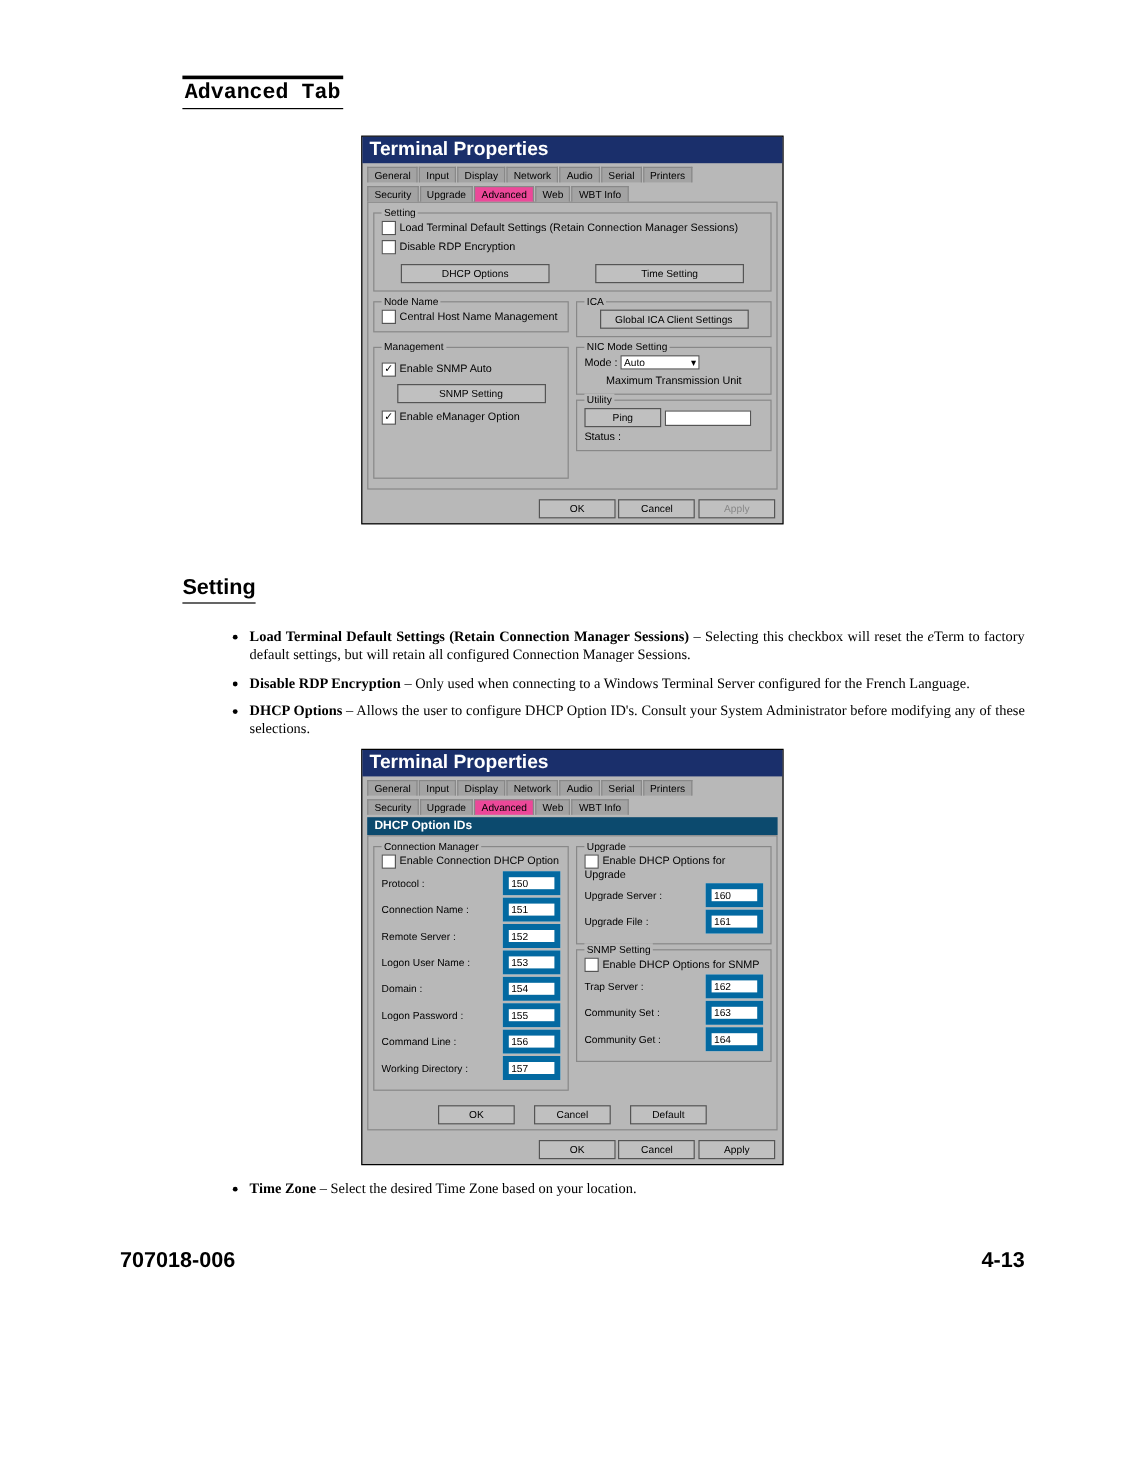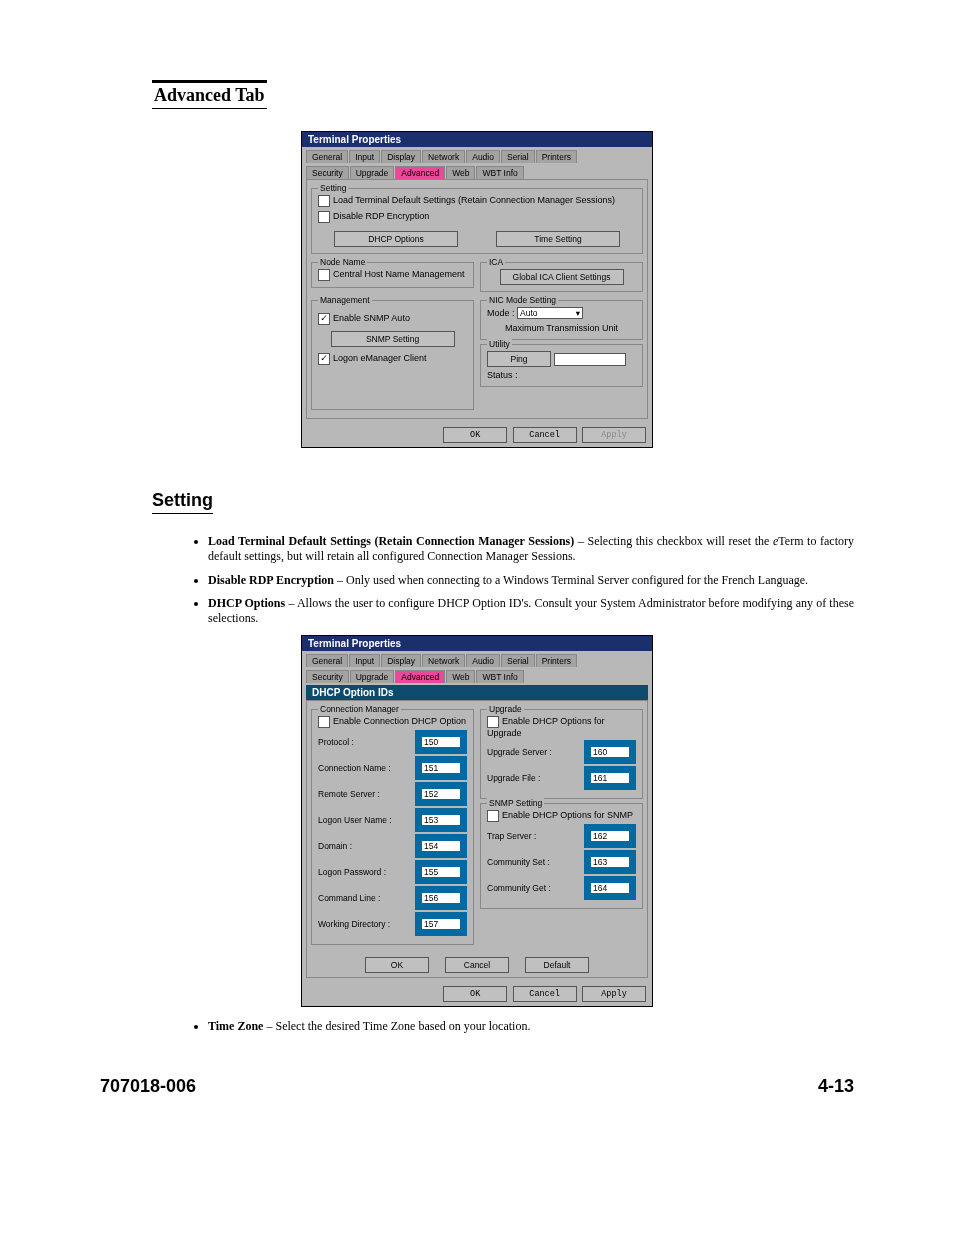--- a/index.html
+++ b/index.html
@@ -19,25 +19,25 @@
     font-size: 22px;
     border-bottom: 3px solid #000;
     padding-bottom: 4px;
     margin-bottom: 30px;
   }
   .chapter-header .italic { font-style: italic; }
   .section-title {
     display: inline-block;
     border-top: 3px solid #000;
     border-bottom: 1px solid #000;
-    font-family: Liberation Serif, serif;
+    font-family: Liberation Mono, monospace;
     font-weight: bold;
     font-size: 18px;
     padding: 2px 2px;
-    margin: 20px 0 14px 52px;
+    margin: 3px 0 14px 52px;
   }
   .sub-title {
     display: inline-block;
     border-bottom: 1px solid #000;
     font-family: Arial, Helvetica, sans-serif;
     font-weight: bold;
     font-size: 18px;
     padding: 2px 0;
     margin: 28px 0 12px 52px;
   }
@@ -52,21 +52,21 @@
     text-align: left;
     font-family: Arial, sans-serif;
     font-size: 9px;
     color: #000;
   }
   .titlebar {
     background: #1a2f6b;
     color: #fff;
     font-weight: bold;
     padding: 2px 6px;
-    font-size: 10px;
+    font-size: 16px;
   }
   .tabs {
     display: flex;
     flex-wrap: wrap;
     padding: 3px 4px 0 4px;
     gap: 0;
   }
   .tab {
     border: 1px solid #888;
     border-bottom: none;
@@ -101,37 +101,37 @@
   .btn {
     border: 1px solid #555;
     background: #c0c0c0;
     padding: 2px 6px;
     font-size: 8.5px;
     display: inline-block;
     text-align: center;
     min-width: 50px;
   }
   .btn-wide { width: 110px; }
-  .btn-row { text-align: right; padding: 4px 6px; font-family: Liberation Mono, monospace; }
+  .btn-row { text-align: right; padding: 4px 6px; }
   .chk {
     display: inline-block;
     width: 10px; height: 10px;
     border: 1px solid #555;
     background: #fff;
     vertical-align: middle;
     margin-right: 3px;
     text-align: center;
     font-size: 9px;
     line-height: 9px;
   }
   .chk.checked::after { content: "✓"; color: #000; }
   .field-row { display: flex; align-items: center; margin: 2px 0; }
   .field-row label { flex: 1; font-size: 8.5px; }
   .field-row .inp {
-    width: 34px; border: 7px solid #0369a1; background: #fff;
+    width: 34px; border: 5px solid #0369a1; background: #fff;
     font-size: 8.5px; padding: 0 2px;
   }
   .sel-box {
     border: 1px solid #555; background: #fff;
     font-size: 8.5px; padding: 0 2px;
     display: inline-flex; align-items: center; gap: 4px;
     min-width: 60px; justify-content: space-between;
   }
   .strip-title {
     background: #0c4a6e; color: #fff; padding: 2px 6px; font-size: 10px; font-weight: bold;
@@ -205,21 +205,21 @@
               <div style="text-align:center"><span class="btn btn-wide">Global ICA Client Settings</span></div>
             </div>
           </div>
         </div>
         <div class="row">
           <div class="col">
             <div class="group" style="height:96px">
               <span class="legend">Management</span>
               <div style="margin-top:6px"><span class="chk checked"></span><span>Enable SNMP Auto</span></div>
               <div style="text-align:center;margin:6px 0"><span class="btn btn-wide">SNMP Setting</span></div>
-              <div><span class="chk checked"></span><span>Logon eManager Client</span></div>
+              <div><span class="chk checked"></span><span>Enable eManager Option</span></div>
             </div>
           </div>
           <div class="col">
             <div class="group">
               <span class="legend">NIC Mode Setting</span>
               <div><span>Mode :</span> <span class="sel-box">
                     <span>Auto</span>
                     <span>▾</span>
                   </span></div>
               <div style="text-align:center;margin-top:4px">Maximum Transmission Unit</div>

